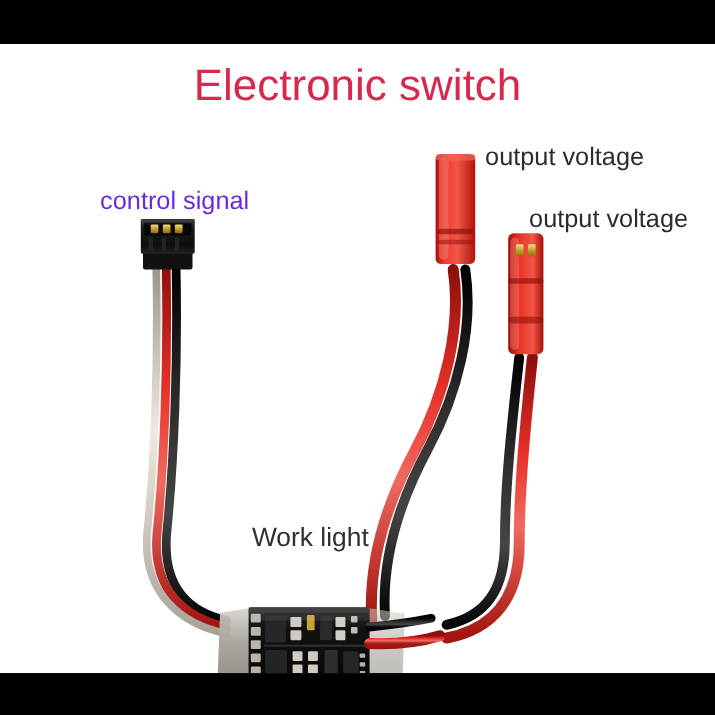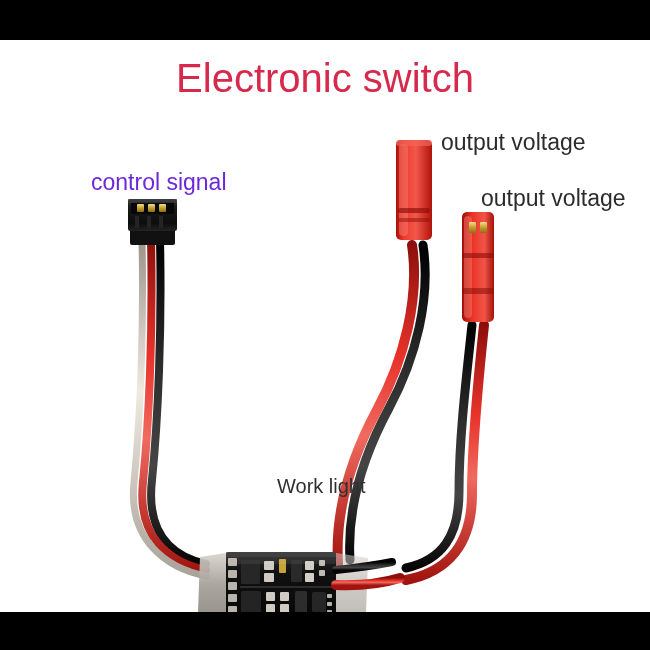--- a/index.html
+++ b/index.html
@@ -76,23 +76,22 @@
   }
   #lbl-control {
     left: 91px;
     top: 129px;
     font-size: 23px;
     color: #6d28d9;
   }
   #lbl-worklight {
     left: 229px;
     top: 435px;
-    font-size: 20px;
+    font-size: 24px;
     color: #303030;
-    margin-left: 48px;
   }
 </style>
 </head>
 <body>
 
 <div id="stage">
 
   <div class="bar" id="bar-top"></div>
   <div class="bar" id="bar-bot"></div>
 

